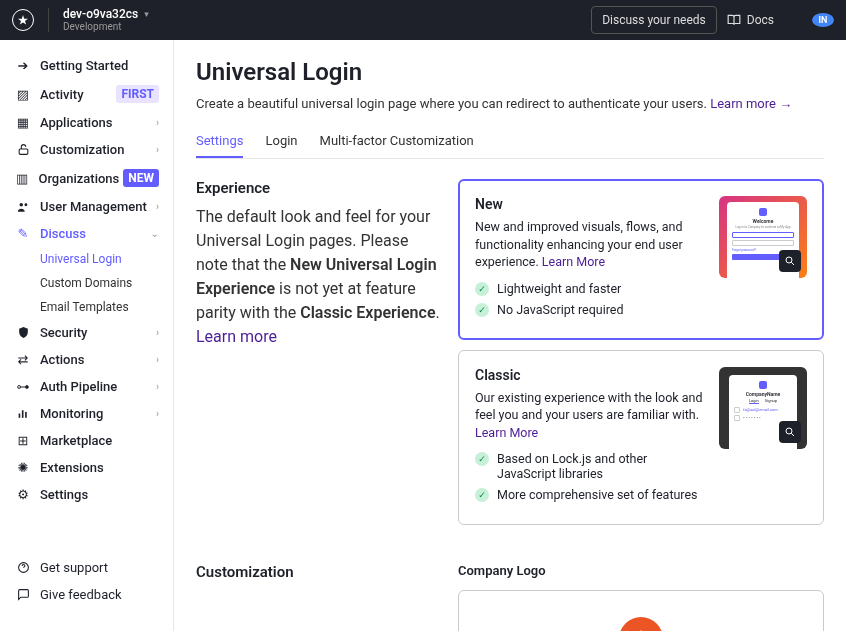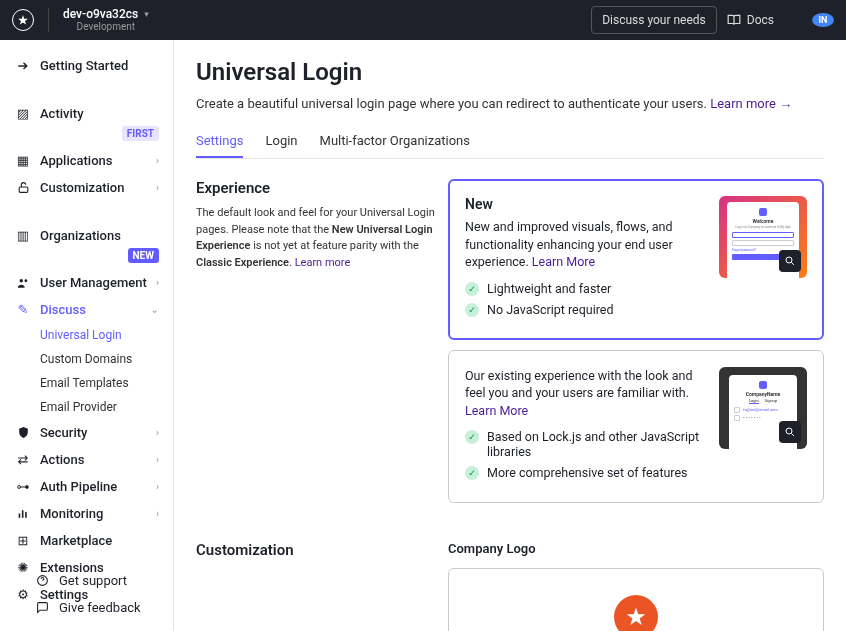--- a/index.html
+++ b/index.html
@@ -1,53 +1,53 @@
 <!DOCTYPE html>
 <html><head>
 <meta charset="utf-8">
 <style>
 * { box-sizing: border-box; margin: 0; padding: 0; }
 body { font-family: -apple-system, BlinkMacSystemFont, "Segoe UI", Roboto, sans-serif; font-size: 13px; color: #1e212a; background: #fff; width: 846px; height: 631px; overflow: hidden; }
 .topbar { height: 40px; background: #1e212a; display: flex; align-items: center; padding: 0 12px; color: #fff; }
 .logo { width: 22px; height: 22px; border: 1.5px solid #fff; border-radius: 50%; display: flex; align-items: center; justify-content: center; margin-right: 14px; }
 .logo svg { width: 12px; height: 12px; }
 .divider { width: 1px; height: 24px; background: #444; margin-right: 14px; }
-.tenant { display: flex; flex-direction: column; font-size: 11px; line-height: 1.2; align-items: center; }
+.tenant { display: flex; flex-direction: column; font-size: 11px; line-height: 1.2; }
 .tenant-row { display: flex; align-items: center; gap: 6px; }
 .tenant-name { font-weight: 500; font-size: 12px; }
 .tenant-env { color: #999; font-size: 10px; }
 .spacer { flex: 1; }
 .top-btn { display: flex; align-items: center; gap: 6px; padding: 6px 10px; border-radius: 4px; color: #ddd; font-size: 12px; cursor: pointer; }
 .top-btn.outline { border: 1px solid #555; }
 .top-icon { width: 16px; height: 16px; display: flex; align-items: center; justify-content: center; }
 .avatar { width: 22px; height: 14px; border-radius: 50%; background: #4285f4; color: #fff; display: flex; align-items: center; justify-content: center; font-size: 9px; font-weight: 600; margin-left: 8px; }
 .main { display: flex; height: calc(631px - 40px); }
 .sidebar { width: 174px; border-right: 1px solid #e6e6e6; padding: 12px 0; overflow-y: auto; }
 .nav-item { display: flex; align-items: center; padding: 6px 14px; font-size: 13px; cursor: pointer; position: relative; }
 .nav-icon { width: 18px; display: flex; align-items: center; justify-content: center; margin-right: 8px; font-size: 13px; }
 .nav-label { flex: 1; font-weight: 500; }
-.nav-badge { font-size: 10px; font-weight: 700; padding: 2px 5px; border-radius: 3px; margin-left: 4px; margin-top: 41px; }
+.nav-badge { font-size: 12px; font-weight: 700; padding: 2px 5px; border-radius: 3px; margin-left: 4px; }
 .badge-first { background: #e9e3ff; color: #635dff; }
 .badge-new { background: #635dff; color: #fff; }
 .chev { color: #999; font-size: 10px; }
 .nav-item.active .nav-icon, .nav-item.active .nav-label { color: #635dff; }
 .sub-item { padding: 5px 14px 5px 40px; font-size: 12px; cursor: pointer; color: #333; }
 .sub-item.active { color: #635dff; }
-.sidebar-footer { position: absolute; bottom: 10px; width: 175px; padding-left: 19px; }
+.sidebar-footer { position: absolute; bottom: 23px; width: 175px; }
 .content { flex: 1; padding: 18px 22px; overflow-y: auto; }
 h1 { font-size: 24px; font-weight: 600; margin-bottom: 10px; }
 .subtitle { font-size: 13px; color: #333; margin-bottom: 14px; }
 .link { color: #4c1d95; cursor: pointer; }
 .tabs { display: flex; gap: 22px; border-bottom: 1px solid #e6e6e6; margin-bottom: 20px; }
 .tab { padding: 8px 0; font-size: 13px; cursor: pointer; color: #333; border-bottom: 2px solid transparent; }
 .tab.active { color: #635dff; border-bottom-color: #635dff; }
-.section { display: flex; gap: 8px; margin-bottom: 28px; }
+.section { display: flex; gap: 18px; margin-bottom: 28px; }
 .section-left { width: 244px; flex-shrink: 0; }
 .section-title { font-size: 15px; font-weight: 600; margin-bottom: 8px; }
-.section-desc { font-size: 11px; line-height: 1.5; color: #333; }
+.section-desc { font-size: 16px; line-height: 1.5; color: #333; }
 .section-right { flex: 1; }
 .card { border: 1px solid #c9cace; border-radius: 6px; padding: 16px; margin-bottom: 10px; display: flex; gap: 14px; position: relative; }
 .card.selected { border: 2px solid #635dff; padding: 15px; }
 .card-body { flex: 1; }
 .card-title { font-size: 14px; font-weight: 600; margin-bottom: 6px; }
 .card-desc { font-size: 12.5px; line-height: 1.4; margin-bottom: 10px; }
 .feat { display: flex; align-items: flex-start; gap: 8px; font-size: 12.5px; margin-bottom: 6px; }
 .check { width: 14px; height: 14px; border-radius: 50%; background: #c7f0d8; display: flex; align-items: center; justify-content: center; color: #0a8852; font-size: 9px; flex-shrink: 0; margin-top: 1px; }
 .card-img { width: 88px; height: 82px; border-radius: 6px; position: relative; flex-shrink: 0; }
 .img-new { background: linear-gradient(135deg, #d63384 0%, #fd7e14 100%); padding: 6px 8px 0; }
@@ -155,21 +155,20 @@
         <span class="chev">›</span>
       </div>
     <div class="nav-item active">
         <span class="nav-icon">✎</span>
         <span class="nav-label">Discuss</span>
         <span class="chev">⌄</span>
       </div>
     <div class="sub-item active">Universal Login</div>
     <div class="sub-item">Custom Domains</div>
     <div class="sub-item">Email Templates</div>
-    <div class="sub-item">Email Provider</div>
     <div class="nav-item">
         <span class="nav-icon">
           <svg width="13" height="13" viewBox="0 0 24 24" fill="currentColor">
             <path d="M12 2l8 3v6c0 5-3.5 9.5-8 11-4.5-1.5-8-6-8-11V5z"></path>
           </svg>
         </span>
         <span class="nav-label">Security</span>
         <span class="chev">›</span>
       </div>
     <div class="nav-item">
@@ -228,21 +227,21 @@
 
   <div class="content">
     <h1>Universal Login</h1>
     <p class="subtitle">
       <span>Create a beautiful universal login page where you can redirect to authenticate your users.</span>
       <span class="link"><span>Learn more</span> →</span>
     </p>
     <div class="tabs">
       <div class="tab active">Settings</div>
       <div class="tab">Login</div>
-      <div class="tab">Multi-factor Organizations</div>
+      <div class="tab">Multi-factor Customization</div>
     </div>
 
     <div class="section">
       <div class="section-left">
         <div class="section-title">Experience</div>
         <p class="section-desc">
           <span>The default look and feel for your Universal Login pages. Please note that the </span><strong>New Universal Login Experience</strong><span> is not yet at feature parity with the </span><strong>Classic Experience</strong><span>. </span><span class="link">Learn more</span>
         </p>
       </div>
       <div class="section-right">
@@ -272,20 +271,21 @@
             <div class="zoom">
                 <svg width="12" height="12" viewBox="0 0 24 24" fill="none" stroke="#fff" stroke-width="2">
                   <circle cx="10" cy="10" r="6"></circle>
                   <line x1="20" y1="20" x2="14.5" y2="14.5"></line>
                 </svg>
               </div>
           </div>
         </div>
         <div class="card">
           <div class="card-body">
+            <div class="card-title">Classic</div>
             <p class="card-desc"><span>Our existing experience with the look and feel you and your users are familiar with. </span><span class="link">Learn More</span></p>
             <div class="feat">
                 <span class="check">✓</span>
                 <span>Based on Lock.js and other JavaScript libraries</span>
               </div>
             <div class="feat">
                 <span class="check">✓</span>
                 <span>More comprehensive set of features</span>
               </div>
           </div>

